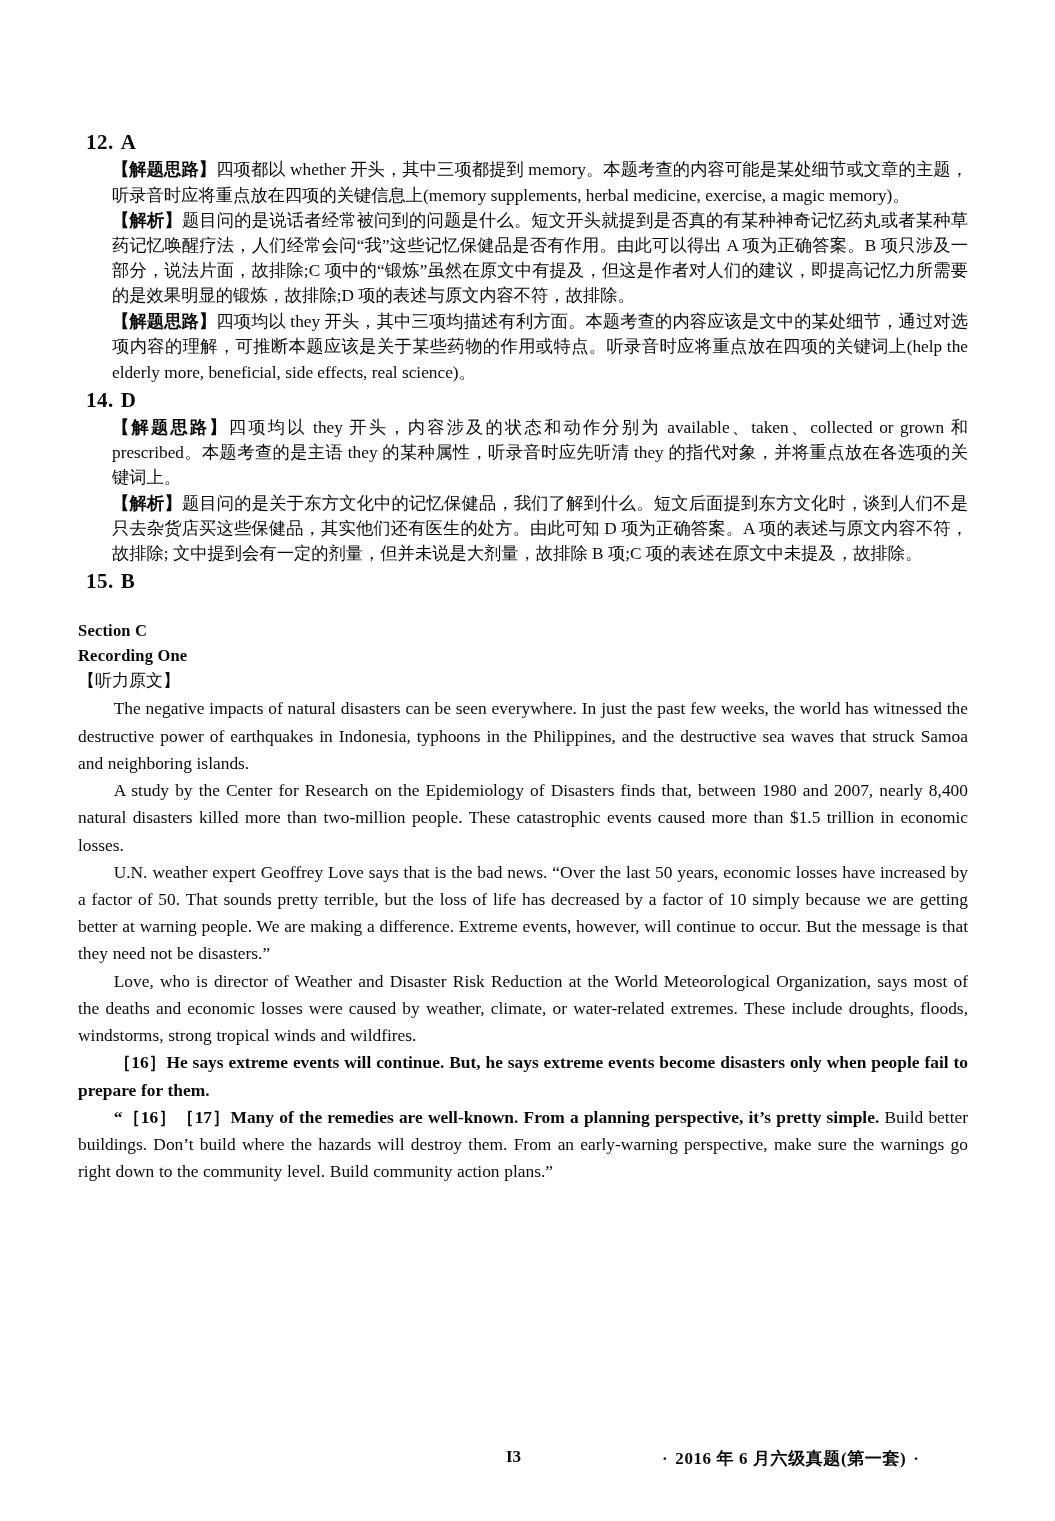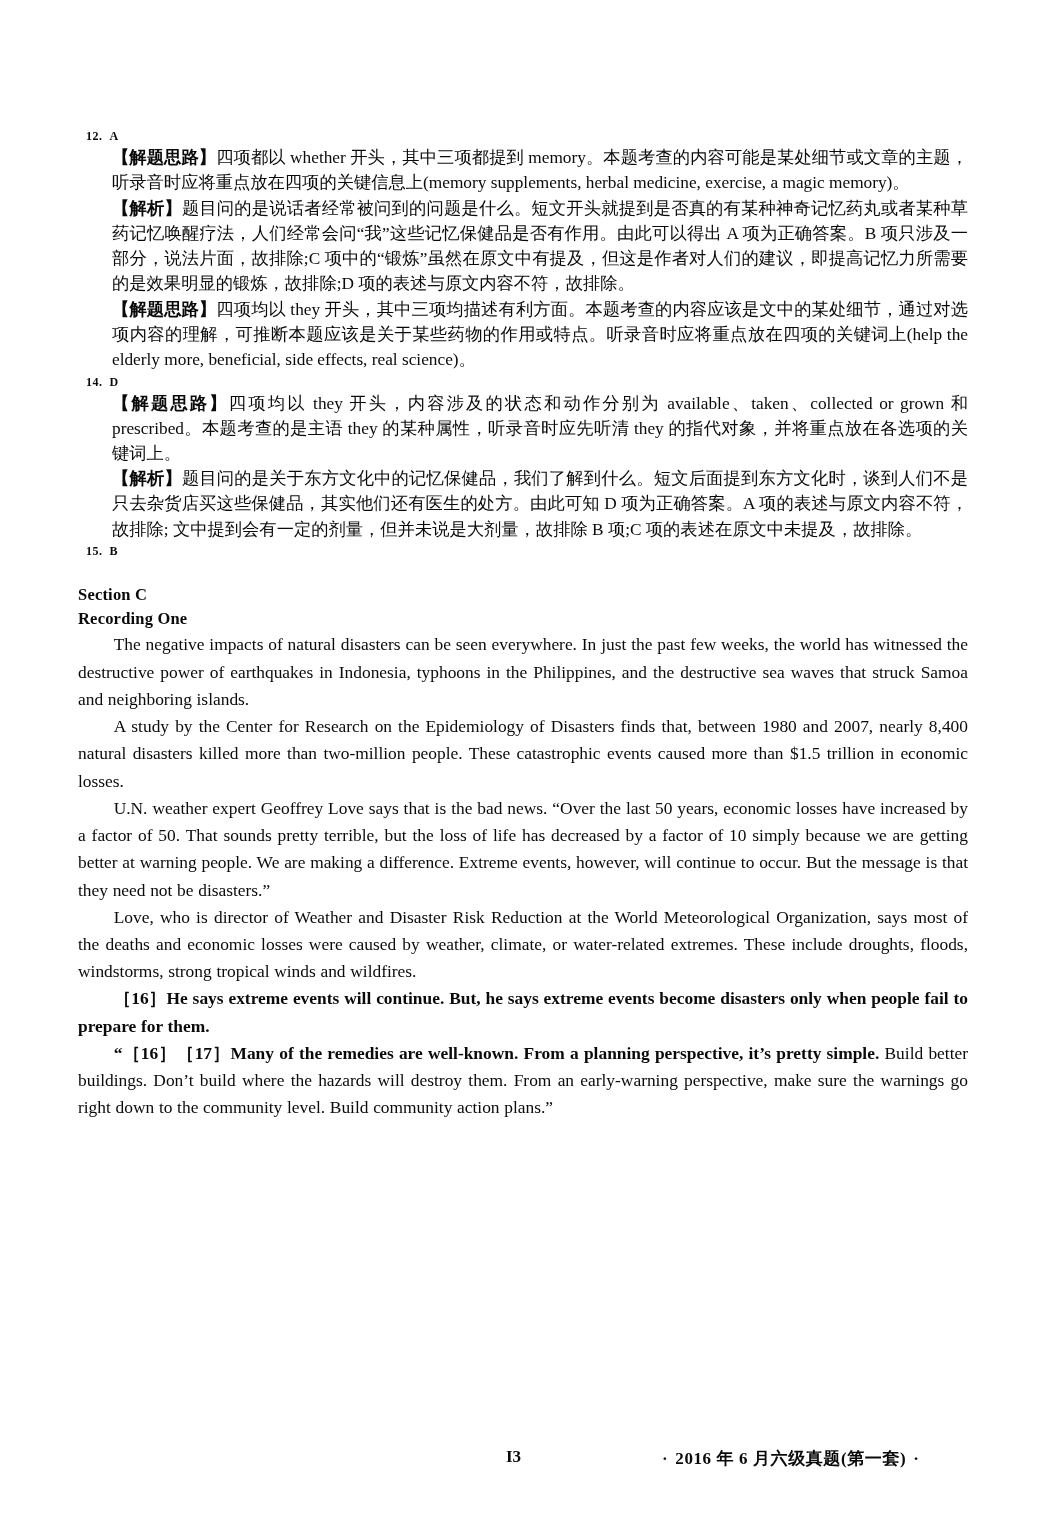--- a/index.html
+++ b/index.html
@@ -22,21 +22,21 @@
     top: 128px;
     width: 890px;
   }
 
   
   .qitem {
     margin: 0 0 1px 0;
   }
   .qhead {
     font-weight: bold;
-    font-size: 12px;
+    font-size: 21px;
     line-height: 1.35;
     letter-spacing: 0.5px;
     margin: 0 0 1px 0;
     padding-left: 8px;
   }
   .qhead .qnum { margin-right: 7px; }
 
   .expl {
     margin: 0 0 0 34px;
     font-size: 17.3px;
@@ -135,20 +135,21 @@
 
     <div class="qitem">
       <div class="qhead">
         <span class="qnum">15.</span><span>B</span>
       </div>
     </div>
 
     <div class="sect-block">
       <p class="sect-title">Section C</p>
       <p class="sect-title">Recording One</p>
+      <p class="cn-tag">【听力原文】</p>
 
       <p class="para">The negative impacts of natural disasters can be seen everywhere. In just the past few weeks, the world has witnessed the destructive power of earthquakes in Indonesia, typhoons in the Philippines, and the destructive sea waves that struck Samoa and neighboring islands.</p>
       <p class="para">A study by the Center for Research on the Epidemiology of Disasters finds that, between 1980 and 2007, nearly 8,400 natural disasters killed more than two-million people. These catastrophic events caused more than $1.5 trillion in economic losses.</p>
       <p class="para">U.N. weather expert Geoffrey Love says that is the bad news. “Over the last 50 years, economic losses have increased by a factor of 50. That sounds pretty terrible, but the loss of life has decreased by a factor of 10 simply because we are getting better at warning people. We are making a difference. Extreme events, however, will continue to occur. But the message is that they need not be disasters.”</p>
       <p class="para">Love, who is director of Weather and Disaster Risk Reduction at the World Meteorological Organization, says most of the deaths and economic losses were caused by weather, climate, or water-related extremes. These include droughts, floods, windstorms, strong tropical winds and wildfires.</p>
       <p class="para b">［16］He says extreme events will continue. But, he says extreme events become disasters only when people fail to prepare for them.</p>
       <p class="para"><span class="bold">“［16］［17］Many of the remedies are well-known. From a planning perspective, it’s pretty simple.</span><span> Build better buildings. Don’t build where the hazards will destroy them. From an early-warning perspective, make sure the warnings go right down to the community level. Build community action plans.”</span></p>
     </div>
 
   </div>

